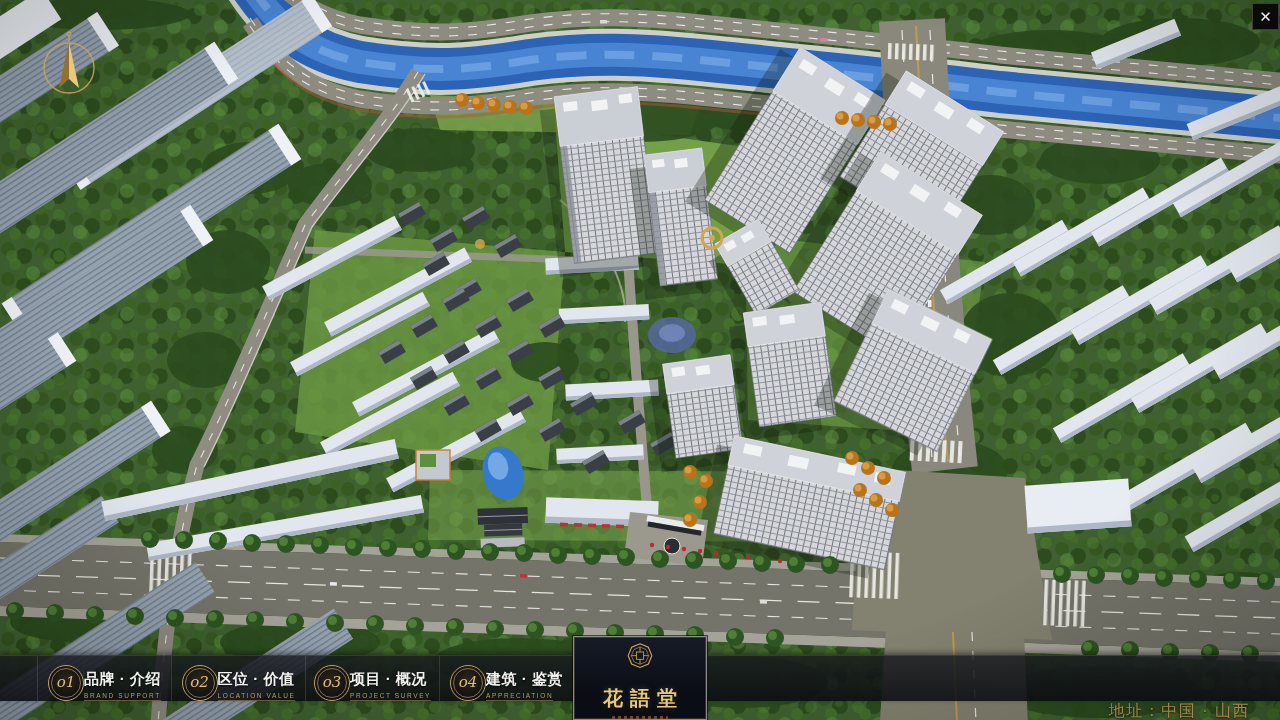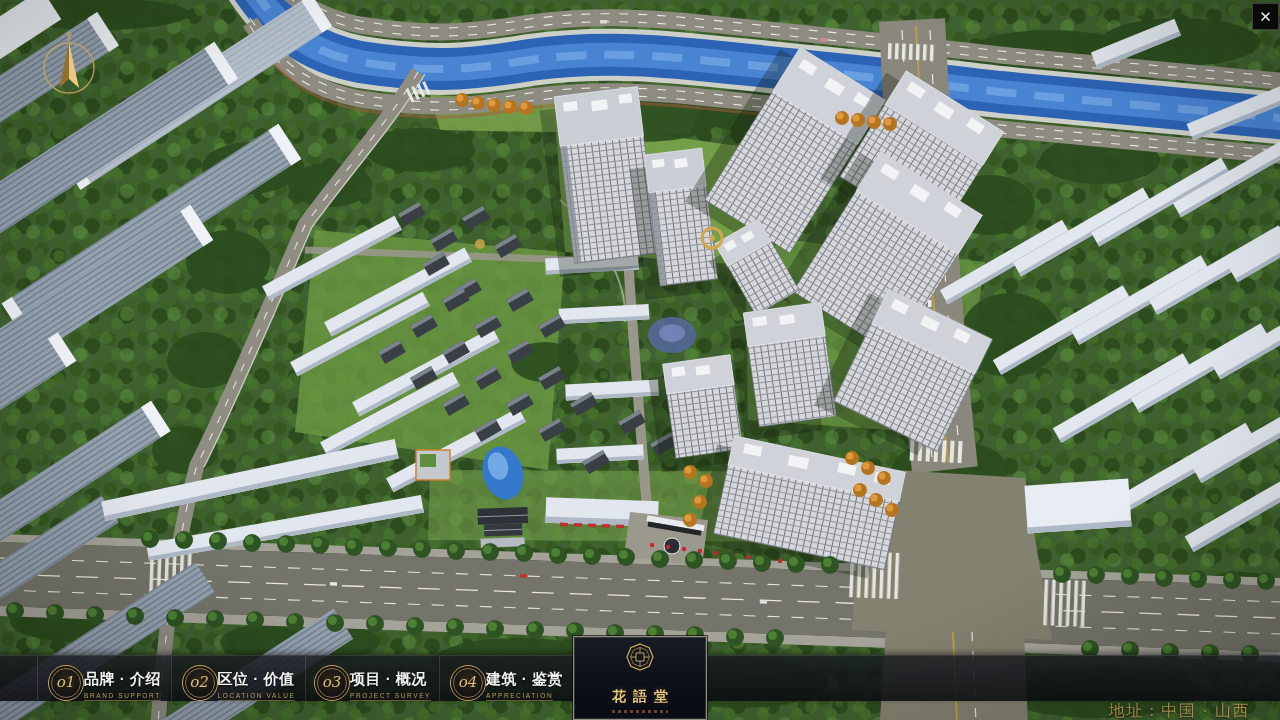--- a/index.html
+++ b/index.html
@@ -33,21 +33,21 @@
   .mi-txt{display:flex;flex-direction:column;align-items:flex-start;}
   .mi-zh{font-size:15px;font-weight:bold;color:#f3f3f1;letter-spacing:.5px;white-space:nowrap;
     text-shadow:0 1px 2px rgba(0,0,0,.8);}
   .mi-en{font-size:6.5px;color:#bb9c60;letter-spacing:1.6px;margin-top:2.5px;white-space:nowrap;
     border-bottom:1px solid rgba(190,158,94,.5);padding-bottom:1.5px;}
   
   .logo-panel{position:absolute;left:573px;top:636px;width:134px;height:84px;box-sizing:border-box;
     background:linear-gradient(#161b26 0%,#0a0d15 70%);border:1px solid #8f8f8f;
     box-shadow:0 0 0 1px rgba(0,0,0,.6), inset 0 0 0 1px rgba(201,163,95,.22);
     display:flex;flex-direction:column;align-items:center;padding-top:5px;cursor:pointer;z-index:12;}
-  .logo-title{font-family:"DejaVu Serif","Liberation Serif",serif;font-weight:bold;font-size:14px;
+  .logo-title{font-family:"DejaVu Serif","Liberation Serif",serif;font-weight:bold;font-size:20px;
     color:#e6c87e;letter-spacing:7px;margin-top:16px;text-indent:7px;
     text-shadow:0 1px 2px #000, 0 0 6px rgba(230,200,126,.25);}
   .logo-tagline-bar{width:56px;height:3px;margin-top:4px;border-radius:1px;
     background:repeating-linear-gradient(90deg, rgba(176,96,48,.65) 0 3px, rgba(0,0,0,0) 3px 6px);}
   .addr{position:absolute;right:30px;top:701px;font-size:16px;color:#a8854a;letter-spacing:1.5px;
     text-shadow:0 1px 2px rgba(0,0,0,.7);z-index:11;}
   .menubar, .logo-panel, .addr { z-index:10; }
 </style>
 </head>
 <body>

